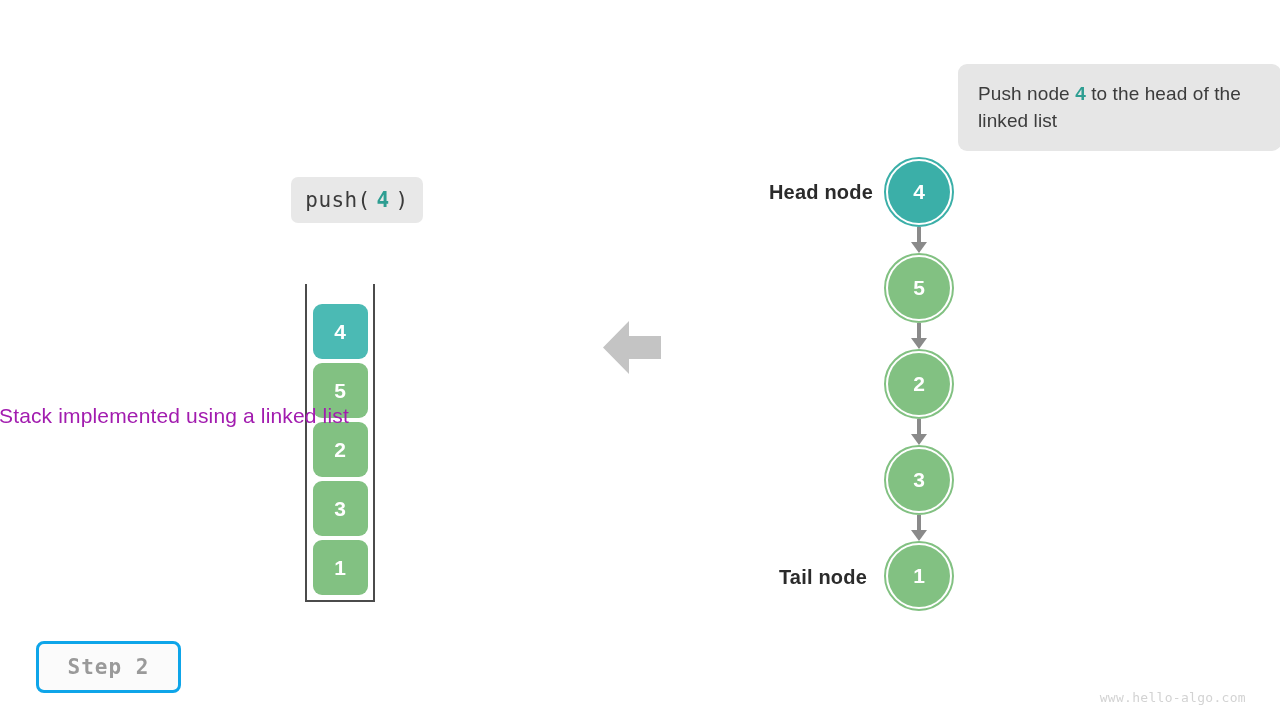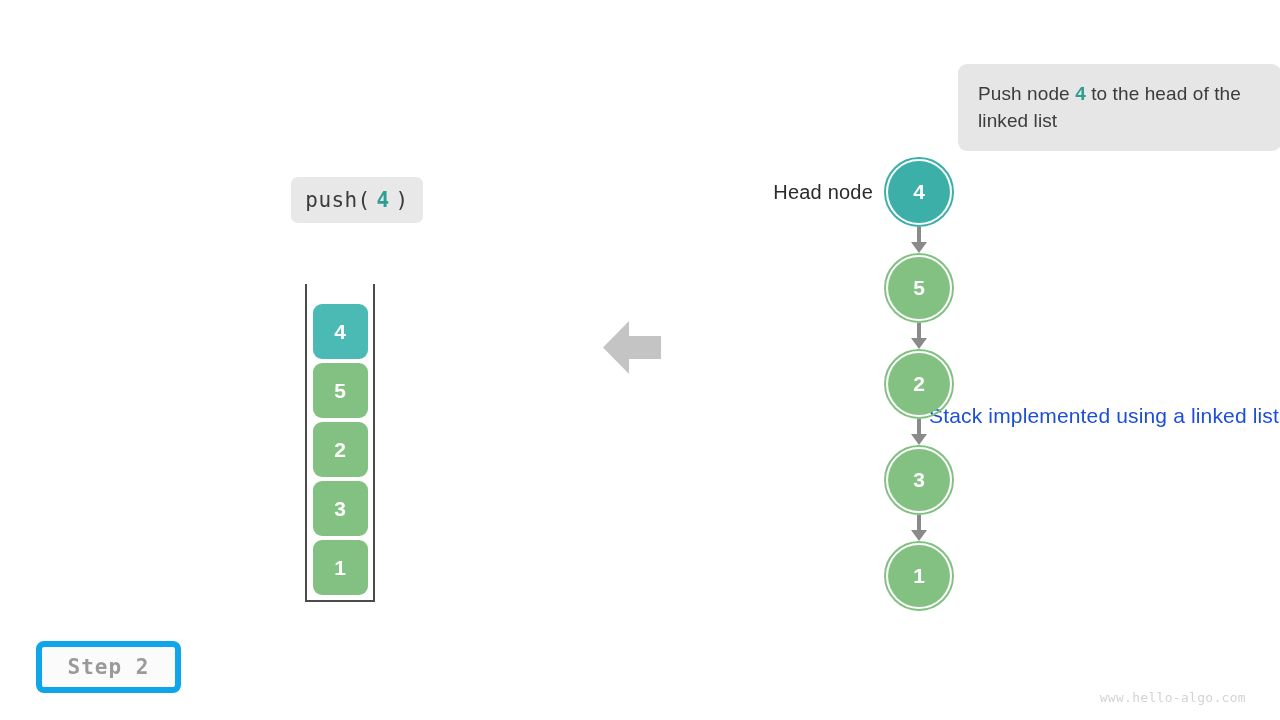--- a/index.html
+++ b/index.html
@@ -112,22 +112,22 @@
     left: 603px;
     top: 319px;
     width: 58px;
     height: 57px;
   }
   .caption {
     position: absolute;
     left: 0px;
     top: 404px;
     width: 1280px;
-    text-align: right;
-    color: #1d4ed8;
+    text-align: left;
+    color: #a21caf;
     font-size: 21px;
     letter-spacing: 0.15px;
   }
   .caption-inner {
     display: inline-block;
     transform: translateX(-1px);
   }
 
   
   .ll {
@@ -185,37 +185,37 @@
     border-left: 8px solid transparent;
     border-right: 8px solid transparent;
     border-top: 11px solid #8a8a8a;
   }
 
   
   .side-label {
     position: absolute;
     color: #2b2b2b;
     font-size: 20px;
-    font-weight: normal;
+    font-weight: bold;
     letter-spacing: 0.2px;
     text-align: right;
     white-space: nowrap;
   }
   .label-head { left: 640px; top: 181px; width: 233px; }
   .label-tail { left: 640px; top: 566px; width: 227px; }
 
   
   .step-badge {
     position: absolute;
     left: 36px;
     top: 641px;
     width: 145px;
     height: 52px;
     box-sizing: border-box;
-    border: 6px solid #0ea5e9;
+    border: 3px solid #0ea5e9;
     border-radius: 8px;
     background: #fbfbfb;
     display: flex;
     align-items: center;
     justify-content: center;
     font-family: "DejaVu Sans Mono", monospace;
     font-size: 21px;
     font-weight: bold;
     color: #9a9a9a;
     letter-spacing: 1px;
@@ -311,18 +311,19 @@
 
     <div class="node green" style="top:384px;">
       <span class="ring"></span>
       <span class="disc"></span>
       <span class="val">1</span>
     </div>
 
   </div>
 
   <div class="side-label label-head">Head node</div>
+  <div class="side-label label-tail">Tail node</div>
 
   <div class="step-badge">Step 2</div>
 
   <div class="watermark">www.hello-algo.com</div>
 
 </div>
 
 </body></html>

